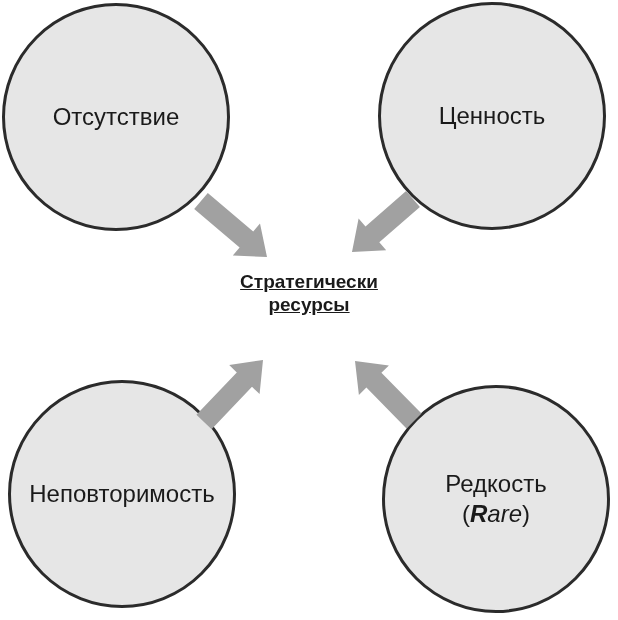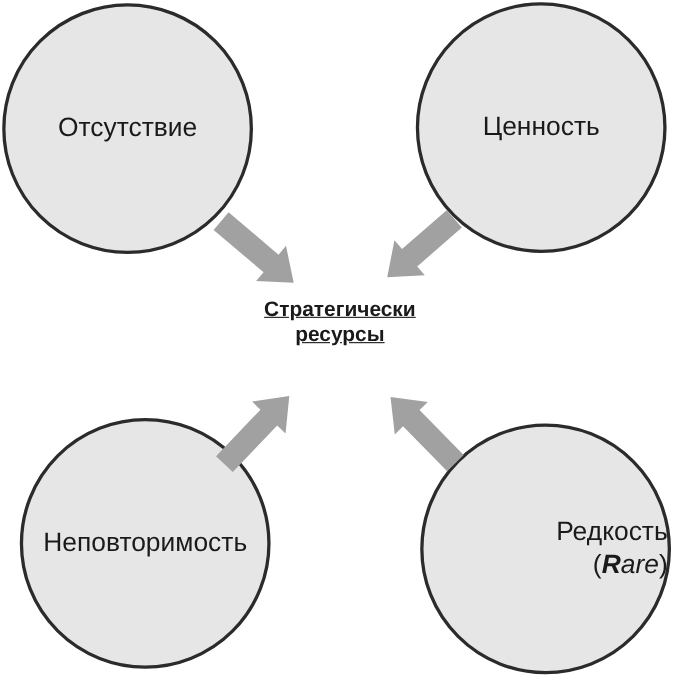--- a/index.html
+++ b/index.html
@@ -34,22 +34,22 @@
     text-align: center;
     font-size: 24px;
     line-height: 1.25;
     color: var(--text);
   }
   .circle .latin { font-style: normal; }
   .circle .latin .lead { font-weight: bold; font-style: italic; }
   .circle .latin .rest { font-style: italic; }
   .circle-tl { left: 2px;   top: 3px; }
   .circle-tr { left: 378px; top: 2px; }
-  .circle-bl { left: 18px;   top: 380px; justify-content: center; }
-  .circle-br { left: 382px; top: 385px; align-items: flex-end; }
+  .circle-bl { left: 8px;   top: 380px; justify-content: center; }
+  .circle-br { left: 382px; top: 385px; }
   .center-label {
     position: absolute;
     left: 189px;
     top: 270px;
     width: 240px;
     text-align: center;
     font-weight: bold;
     font-size: 19px;
     line-height: 1.22;
     color: var(--text);

